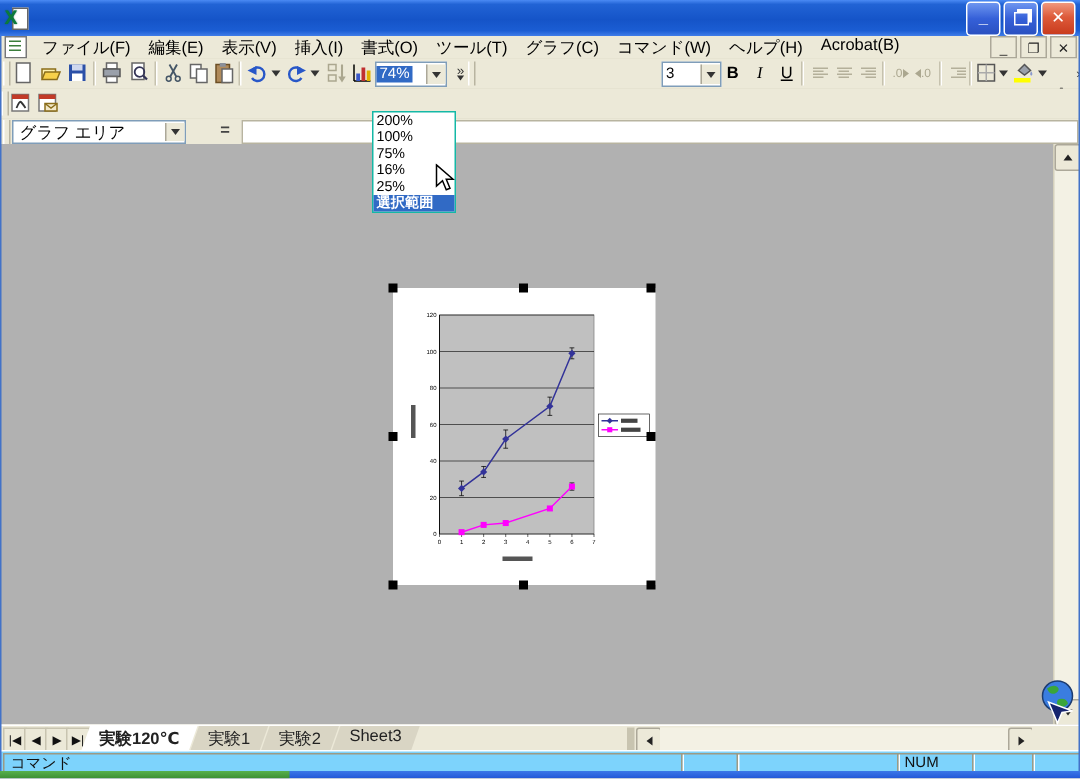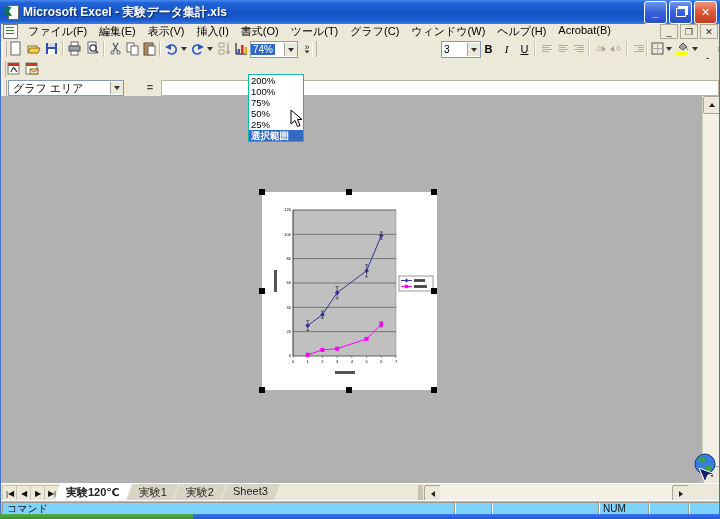--- a/index.html
+++ b/index.html
@@ -102,41 +102,40 @@
 </head>
 <body>
 
 <div class="screen">
 
   <div class="abs titlebar">
     <div class="app-icon">
       <div class="sheet"></div>
         <div class="xx">X</div>
     </div>
-    <div class="title-text">Microsoft Excel - 実験データ集計.xls</div>
     <div class="winbtns">
       <div class="wbtn">_</div>
       <div class="wbtn">
           <span class="restore-glyph"></span>
         </div>
       <div class="wbtn close">✕</div>
     </div>
   </div>
 
   <div class="abs menubar">
     <div class="doc-icon"></div>
     <div style="display:flex" id="menu-items">
         <div class="menu-item">ファイル(F)</div>
         <div class="menu-item">編集(E)</div>
         <div class="menu-item">表示(V)</div>
         <div class="menu-item">挿入(I)</div>
         <div class="menu-item">書式(O)</div>
         <div class="menu-item">ツール(T)</div>
         <div class="menu-item">グラフ(C)</div>
-        <div class="menu-item">ウィンドウ(W)</div>
+        <div class="menu-item">コマンド(W)</div>
         <div class="menu-item">ヘルプ(H)</div>
         <div class="menu-item">Acrobat(B)</div>
       </div>
     <div class="mb-ctrls">
       <div class="mbtn">_</div>
       <div class="mbtn">❐</div>
       <div class="mbtn">✕</div>
     </div>
   </div>
 
@@ -538,21 +537,21 @@
   </div>
 
   <div class="abs taskbar">
     <div class="start"></div>
   </div>
 
   <div class="abs zoom-dropdown" id="zoom-dropdown">
       <div class="zoption">200%</div>
       <div class="zoption">100%</div>
       <div class="zoption">75%</div>
-      <div class="zoption">50%</div>
+      <div class="zoption">16%</div>
       <div class="zoption">25%</div>
       <div class="zoption hl">選択範囲</div>
     </div>
 
   <svg class="abs cursor" style="left:290px;top:109px" width="14" height="20">
     <polygon points="1,1 1,15 5,11.5 7.5,17.5 10,16.5 7.5,10.5 12,10.5" fill="#fff" stroke="#000" stroke-width="1"></polygon>
   </svg>
 
   <div class="abs edge" style="left:0"></div>
   <div class="abs edge" style="left:719px"></div>

